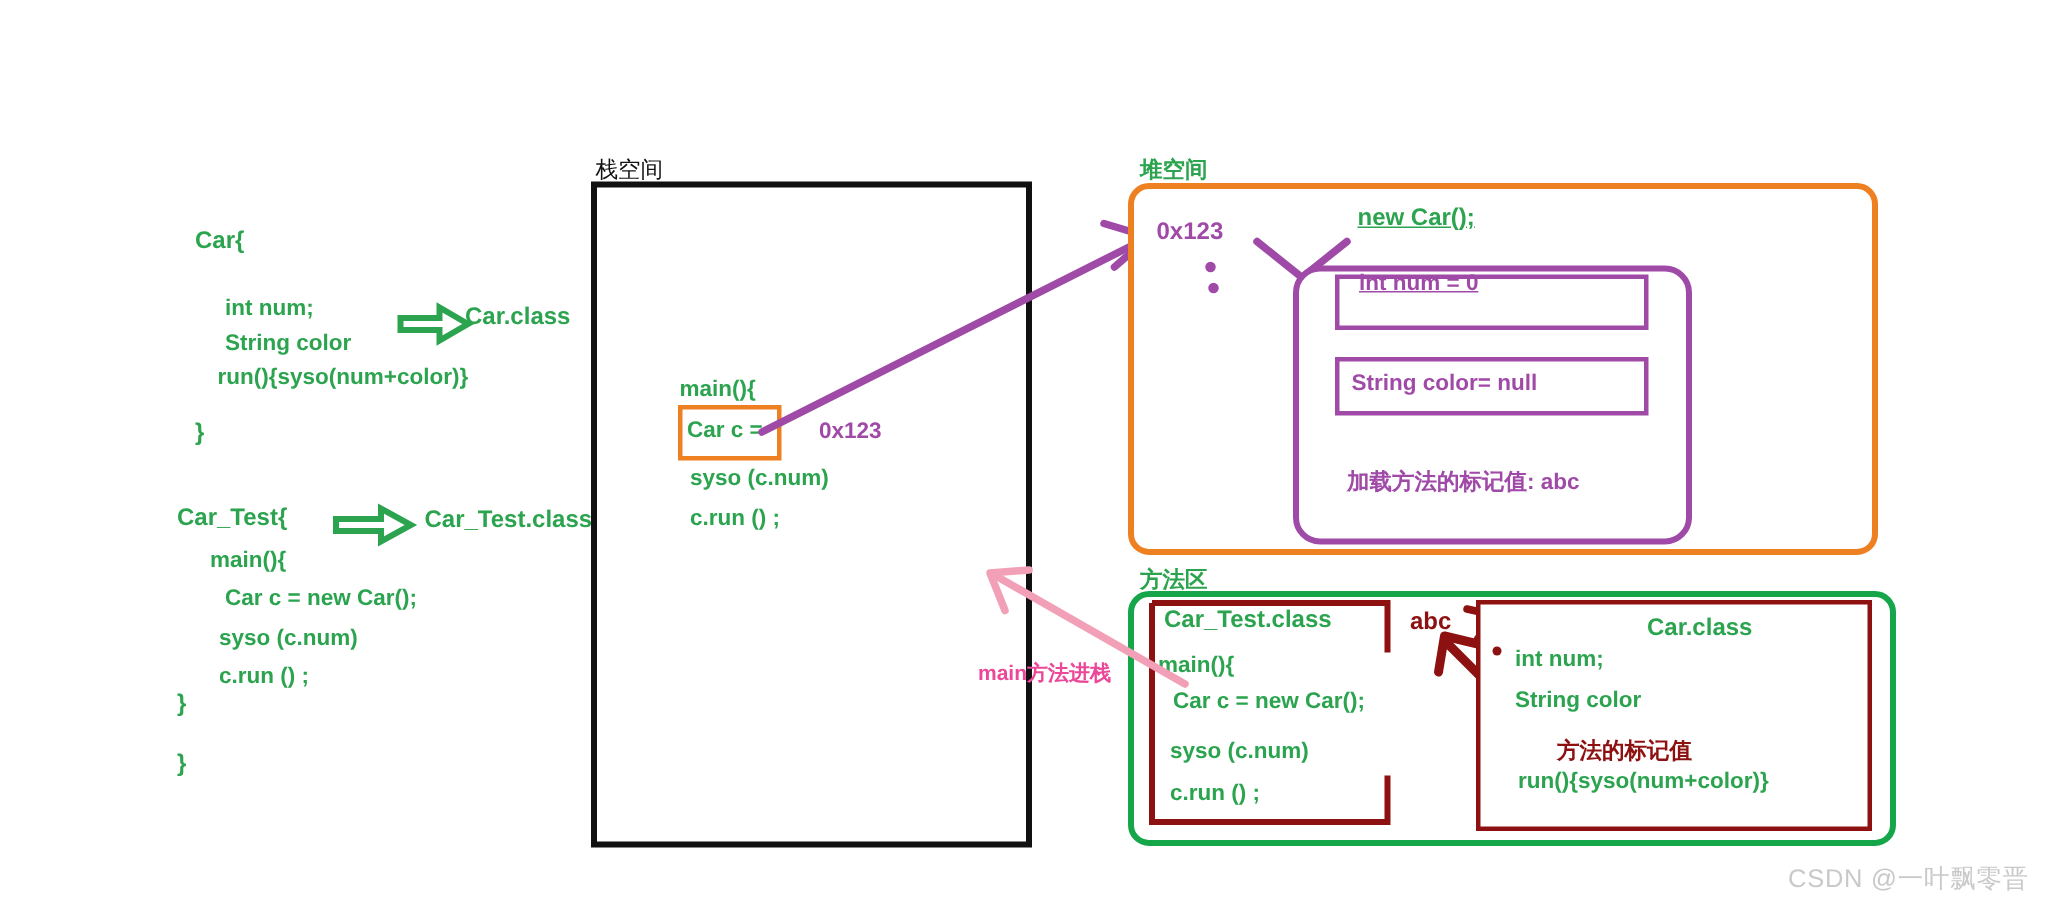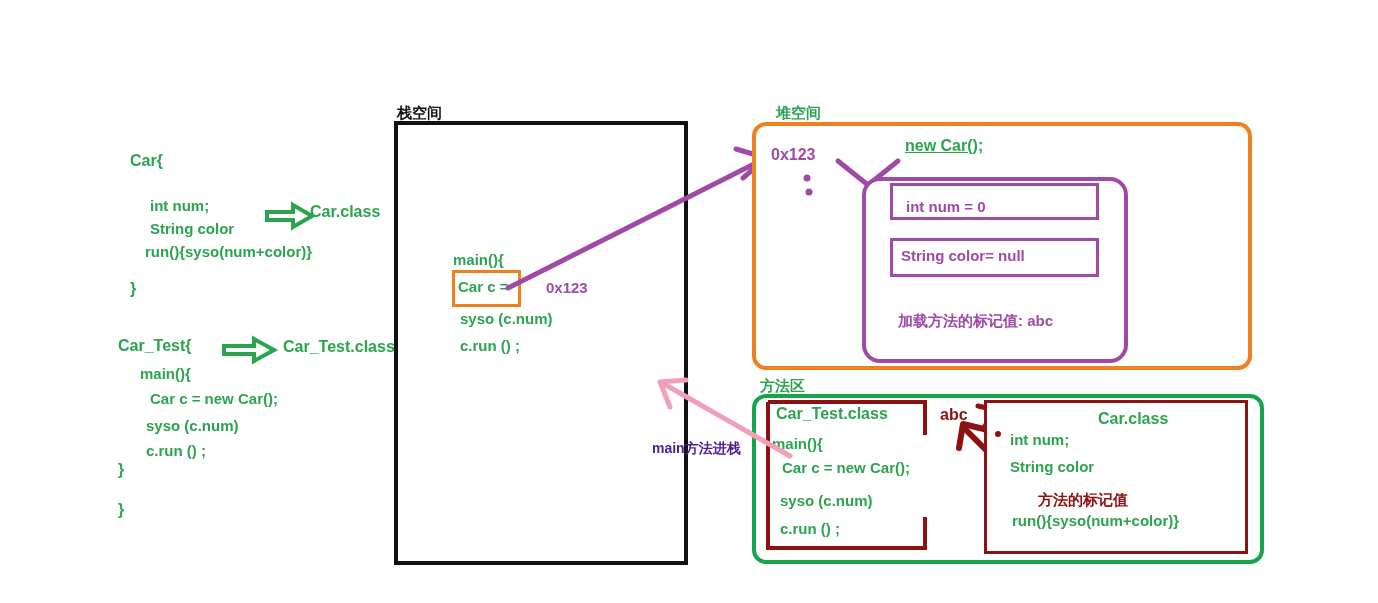--- a/index.html
+++ b/index.html
@@ -20,21 +20,21 @@
   
   .code-green {
     color: #2ca44f;
     font-weight: bold;
     font-size: 15px;
     white-space: nowrap;
   }
   .code-green.big { font-size: 16px; }
   .label-black {
     color: #121212;
-    font-weight: bold;
+    font-weight: normal;
     font-size: 15px;
     white-space: nowrap;
   }
   .label-green-ul {
     color: #2ca44f;
     font-weight: bold;
     font-size: 15px;
     white-space: nowrap;
     border-bottom: 2px solid #2ca44f;
     padding-bottom: 1px;
@@ -45,21 +45,21 @@
     font-size: 15px;
     white-space: nowrap;
   }
   .darkred-text {
     color: #8d1111;
     font-weight: bold;
     font-size: 15px;
     white-space: nowrap;
   }
   .pink-text {
-    color: #4c1d95;
+    color: #ec4899;
     font-weight: bold;
     font-size: 14px;
     white-space: nowrap;
   }
   .watermark {
     color: #c9c9c9;
     font-size: 17px;
     white-space: nowrap;
     letter-spacing: 0.5px;
   }
@@ -149,21 +149,21 @@
   <div class="abs code-green" style="left:460px; top:310px;">syso  (c.num)</div>
   <div class="abs code-green" style="left:460px; top:337px;">c.run  () ;</div>
 
   <div class="abs" style="left:500px; top:145px;">
     <svg width="280" height="150" viewBox="0 0 280 150">
       <line x1="8" y1="143" x2="264" y2="14" stroke="#a04aa8" stroke-width="5" stroke-linecap="round"></line>
       <path d="M236,4 L266,13 L243,33" fill="none" stroke="#a04aa8" stroke-width="5" stroke-linecap="round" stroke-linejoin="round"></path>
     </svg>
   </div>
 
-  <div class="abs label-green-ul" style="left:760px; top:104px;margin-left:16px;">堆空间</div>
+  <div class="abs label-green-ul" style="left:760px; top:104px;">堆空间</div>
   <div class="abs heap-box" style="left:752px; top:122px; width:492px; height:240px;"></div>
 
   <div class="abs purple-text" style="left:771px; top:146px; font-size:16px;">0x123</div>
 
   <div class="abs" style="left:800px; top:172px;">
     <svg width="20" height="28" viewBox="0 0 20 28">
       <circle cx="7" cy="6" r="3.5" fill="#a04aa8"></circle>
       <circle cx="9" cy="20" r="3.5" fill="#a04aa8"></circle>
     </svg>
   </div>
@@ -172,21 +172,21 @@
 
   <div class="abs" style="left:836px; top:155px;">
     <svg width="70" height="50" viewBox="0 0 70 50">
       <path d="M2,6 L32,30 L62,6" fill="none" stroke="#a04aa8" stroke-width="5" stroke-linecap="round" stroke-linejoin="round"></path>
       <line x1="32" y1="30" x2="32" y2="48" stroke="#a04aa8" stroke-width="5" stroke-linecap="round"></line>
     </svg>
   </div>
 
   <div class="abs purple-box" style="left:862px; top:177px; width:258px; height:178px;"></div>
   <div class="abs purple-field" style="left:890px; top:183px; width:203px; height:31px;"></div>
-  <div class="abs purple-text" style="left:906px; top:198px;">int  num  = 0</div>
+  <div class="abs purple-text" style="left:906px; top:180px;text-decoration:underline;">int  num  = 0</div>
   <div class="abs purple-field" style="left:890px; top:238px; width:203px; height:33px;"></div>
   <div class="abs purple-text" style="left:901px; top:247px;">String color= null</div>
   <div class="abs purple-text" style="left:898px; top:312px;">加载方法的标记值: abc</div>
 
   <div class="abs label-green-ul" style="left:760px; top:377px;">方法区</div>
   <div class="abs method-box" style="left:752px; top:394px; width:504px; height:162px;"></div>
 
   <div class="abs" style="left:765px; top:399px;">
     <svg width="165" height="152" viewBox="0 0 165 152">
       <path d="M3,3 L160,3 L160,36 M160,118 L160,149 L3,149 L3,3" fill="none" stroke="#8d1111" stroke-width="4"></path>
@@ -221,14 +221,15 @@
   <div class="abs code-green" style="left:1012px; top:512px;">run(){syso(num+color)}</div>
 
   <div class="abs" style="left:650px; top:374px;">
     <svg width="150" height="88" viewBox="0 0 150 88">
       <line x1="140" y1="82" x2="14" y2="10" stroke="#f2a0b8" stroke-width="5" stroke-linecap="round"></line>
       <path d="M36,6 L10,8 L20,33" fill="none" stroke="#f2a0b8" stroke-width="5" stroke-linecap="round" stroke-linejoin="round"></path>
     </svg>
   </div>
   <div class="abs pink-text" style="left:652px; top:440px;">main方法进栈</div>
 
+  <div class="abs watermark" style="left:1192px; top:574px;">CSDN @一叶飘零晋</div>
 
 </div>
 
 </body></html>

